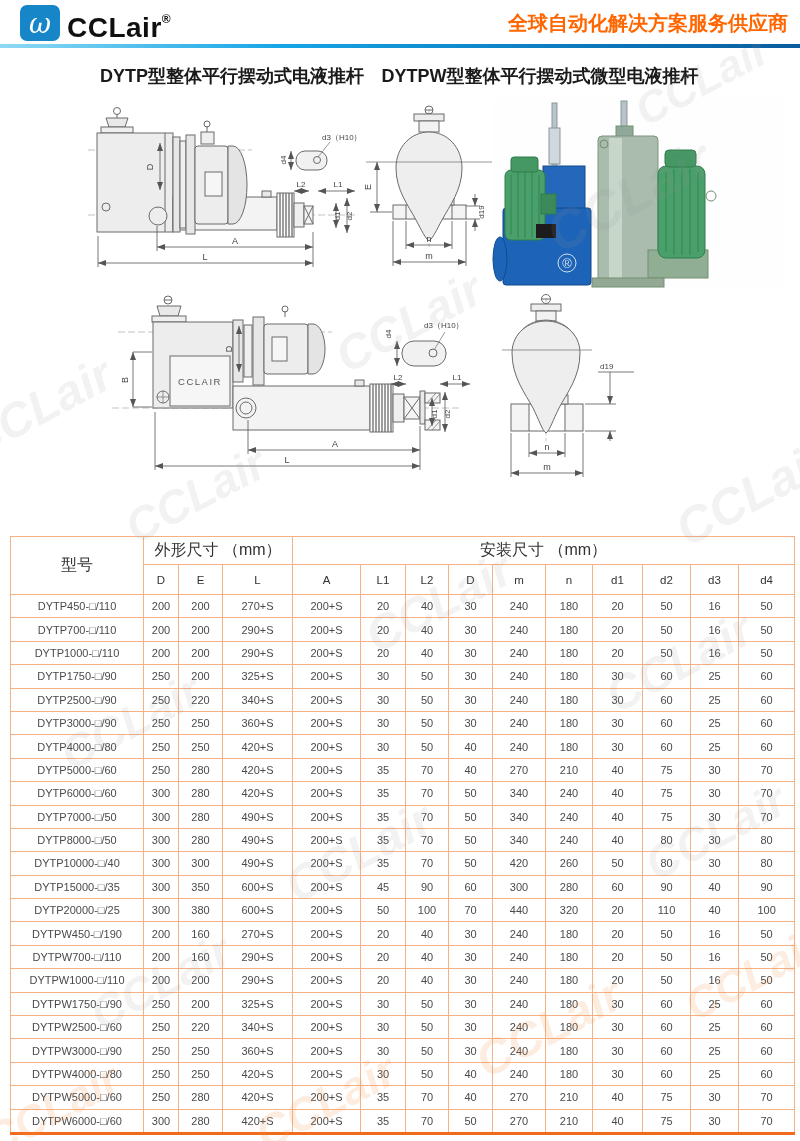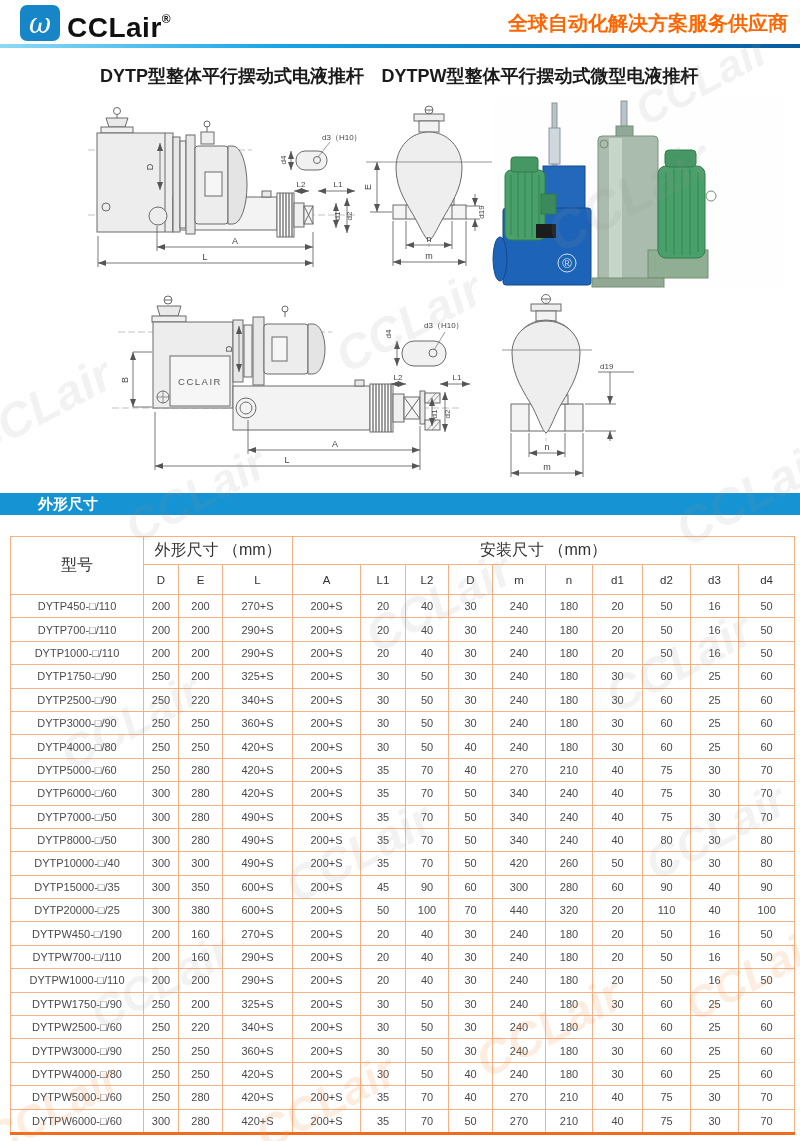--- a/index.html
+++ b/index.html
@@ -299,21 +299,20 @@
         <line x1="511" y1="473" x2="583" y2="473" marker-start="url(#as)" marker-end="url(#ae)"></line>
       </g>
       <g stroke="none" fill="#444">
         <text class="lbs" x="600" y="369">d19</text>
         <text class="lb" text-anchor="middle" x="547" y="450">n</text>
         <text class="lb" text-anchor="middle" x="547" y="470">m</text>
       </g>
     </g>
   </svg>
 
-  <div class="banner">外形尺寸</div>
 
   <table class="dim-table">
     <colgroup>
       <col style="width:133px">
         <col style="width:35px">
         <col style="width:44px">
         <col style="width:70px">
       <col style="width:68px">
         <col style="width:45px">
         <col style="width:43px">

